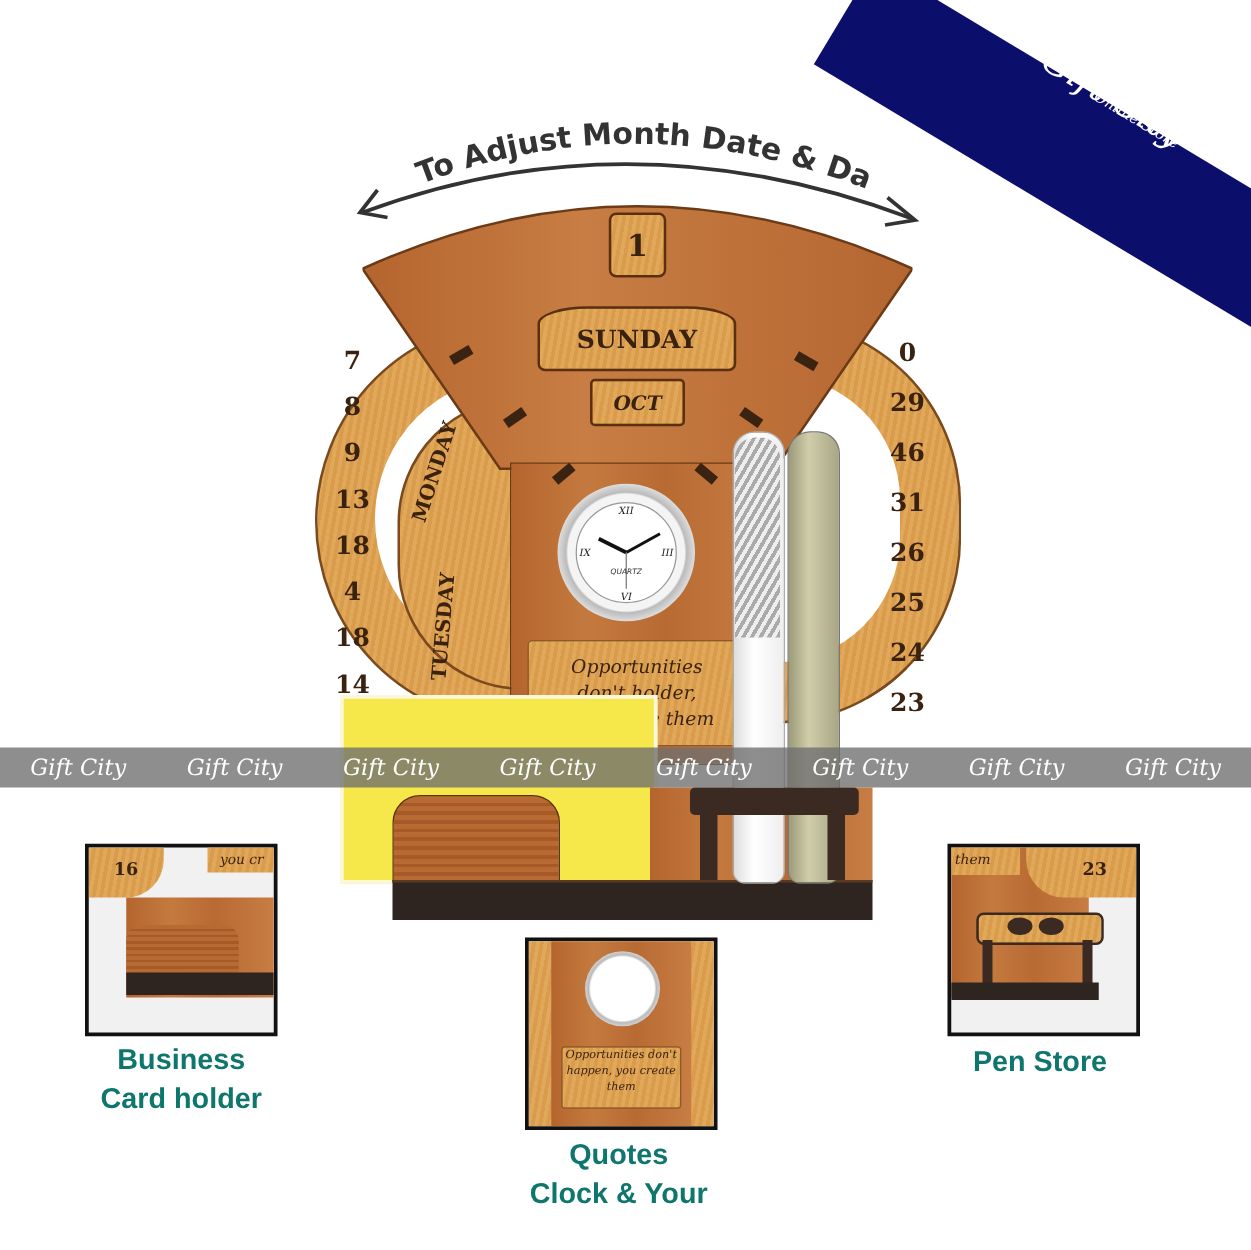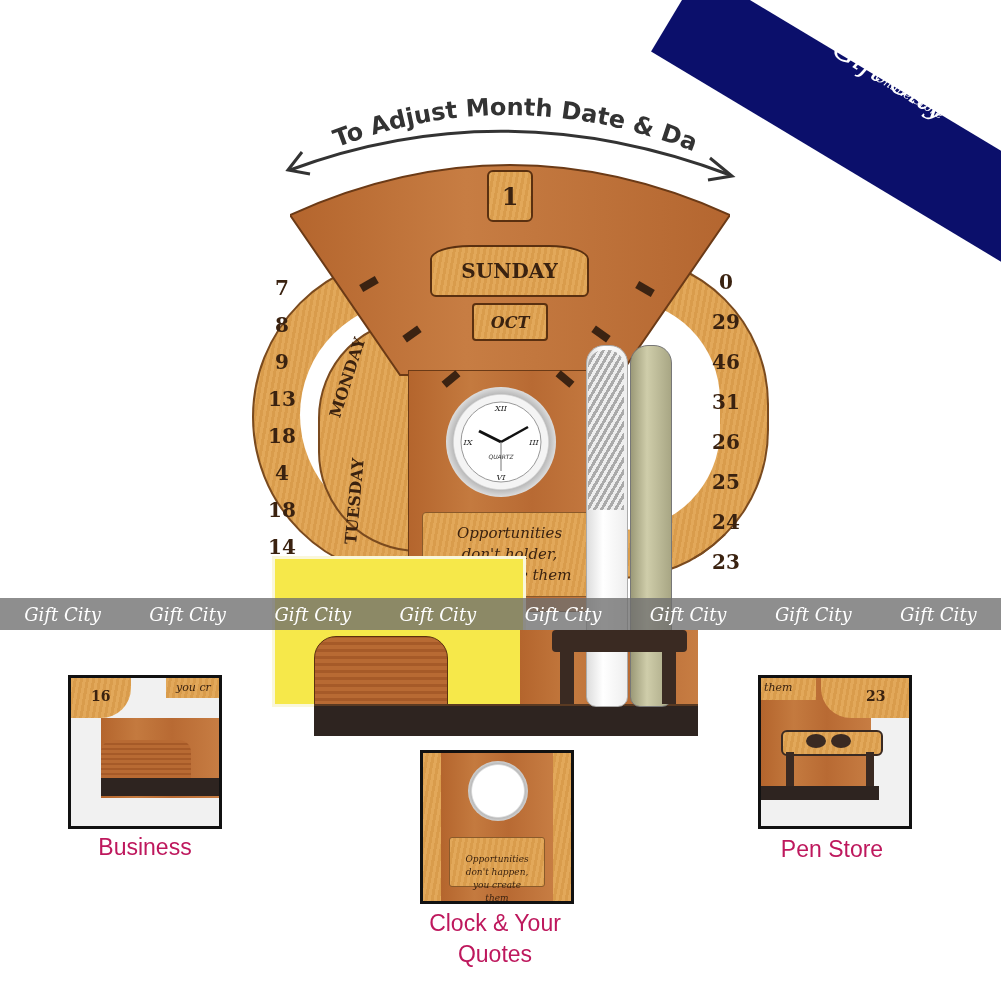--- a/index.html
+++ b/index.html
@@ -11,21 +11,21 @@
   .banner-sub{position:absolute;left:880px;top:70px;color:#fff;font-family:"DejaVu Serif",serif;font-style:italic;font-size:12px;transform:rotate(31deg);transform-origin:left top;white-space:nowrap;}
   .tm{position:absolute;left:962px;top:70px;color:#fff;font-size:10px;transform:rotate(31deg);}
   
   .arc-svg{position:absolute;left:270px;top:80px;}
   
   .wood-dark{background:linear-gradient(90deg,#b4652d,#c47a3f 30%,#b86a33 60%,#c77d43);}
   .wood-light{background:repeating-linear-gradient(100deg,#e2a85a 0 3px,#d99c4c 3px 6px);}
   .watermark{position:absolute;left:0;top:598px;width:1001px;height:32px;background:rgba(110,110,110,0.78);display:flex;justify-content:space-around;align-items:center;}
   .wm-item{color:#fff;font-family:"DejaVu Serif",serif;font-style:italic;font-size:18px;}
   .thumb{position:absolute;border:3px solid #111;background:#f1f1f1;overflow:hidden;}
-  .caption{position:absolute;text-align:center;font-weight:normal;font-size:23px;color:#be185d;line-height:31px;}
+  .caption{position:absolute;text-align:center;font-weight:bold;font-size:23px;color:#0f766e;line-height:31px;}
 </style>
 </head>
 <body>
 
 <div class="banner"></div>
 <div class="banner-text">Gift City</div>
 <div class="banner-sub">Online Store</div>
 <div class="tm">TM</div>
 
 <svg class="arc-svg" width="480" height="110">
@@ -158,31 +158,32 @@
   <div class="abs wood-light" style="left:0;top:0;width:60px;height:40px;border-radius:0 0 30px 0;"></div>
   <div class="abs" style="left:20px;top:10px;font-family:'DejaVu Serif',serif;font-weight:bold;font-size:14px;color:#3a2210;">16</div>
   <div class="abs wood-dark" style="left:30px;top:40px;width:118px;height:80px;"></div>
   <div class="abs wood-light" style="left:95px;top:0;width:53px;height:20px;"></div>
   <div class="abs" style="left:105px;top:3px;font-family:'DejaVu Serif',serif;font-style:italic;font-size:11px;color:#3a2210;">you cr</div>
   <div class="abs" style="left:30px;top:62px;width:90px;height:38px;border-radius:12px 12px 0 0;background:repeating-linear-gradient(0deg,#b86a33 0 3px,#a65a28 3px 5px);"></div>
   <div class="abs" style="left:30px;top:100px;width:118px;height:18px;background:#2e2420;"></div>
 </div>
 <div class="caption" style="left:50px;top:832px;width:190px;">
   <div>Business</div>
+  <div>Card holder</div>
 </div>
 
 <div class="thumb" style="left:420px;top:750px;width:148px;height:148px;">
   <div class="abs wood-light" style="left:0;top:0;width:148px;height:148px;"></div>
   <div class="abs wood-dark" style="left:18px;top:0;width:112px;height:148px;"></div>
   <div class="abs" style="left:45px;top:8px;width:60px;height:60px;border-radius:50%;background:radial-gradient(circle,#fff 60%,#bbb 64%,#eee 80%,#888 100%);"></div>
-  <div class="abs wood-light" style="left:26px;top:84px;width:96px;height:50px;border:1px solid #8a5a2a;border-radius:3px;text-align:center;font-family:'DejaVu Serif',serif;font-style:italic;font-size:9px;line-height:13px;color:#3a2210;padding:15px;box-sizing:border-box;">Opportunities don't happen, you create them</div>
+  <div class="abs wood-light" style="left:26px;top:84px;width:96px;height:50px;border:1px solid #8a5a2a;border-radius:3px;text-align:center;font-family:'DejaVu Serif',serif;font-style:italic;font-size:9px;line-height:13px;color:#3a2210;padding:0;box-sizing:border-box;">Opportunities don't happen, you create them</div>
 </div>
 <div class="caption" style="left:400px;top:908px;width:190px;">
+  <div>Quotes</div>
   <div>Clock &amp; Your</div>
-  <div>Quotes</div>
 </div>
 
 <div class="thumb" style="left:758px;top:675px;width:148px;height:148px;">
   <div class="abs wood-dark" style="left:0;top:0;width:110px;height:120px;"></div>
   <div class="abs wood-light" style="left:0;top:0;width:55px;height:22px;"></div>
   <div class="abs" style="left:3px;top:3px;font-family:'DejaVu Serif',serif;font-style:italic;font-size:11px;color:#3a2210;">them</div>
   <div class="abs wood-light" style="left:60px;top:0;width:88px;height:40px;border-radius:0 0 0 30px;"></div>
   <div class="abs" style="left:105px;top:10px;font-family:'DejaVu Serif',serif;font-weight:bold;font-size:14px;color:#3a2210;">23</div>
   <div class="abs wood-light" style="left:20px;top:52px;width:98px;height:22px;border-radius:6px;border:2px solid #3a2a22;"></div>
   <div class="abs" style="left:45px;top:56px;width:20px;height:14px;border-radius:50%;background:#3a2a22;"></div>

